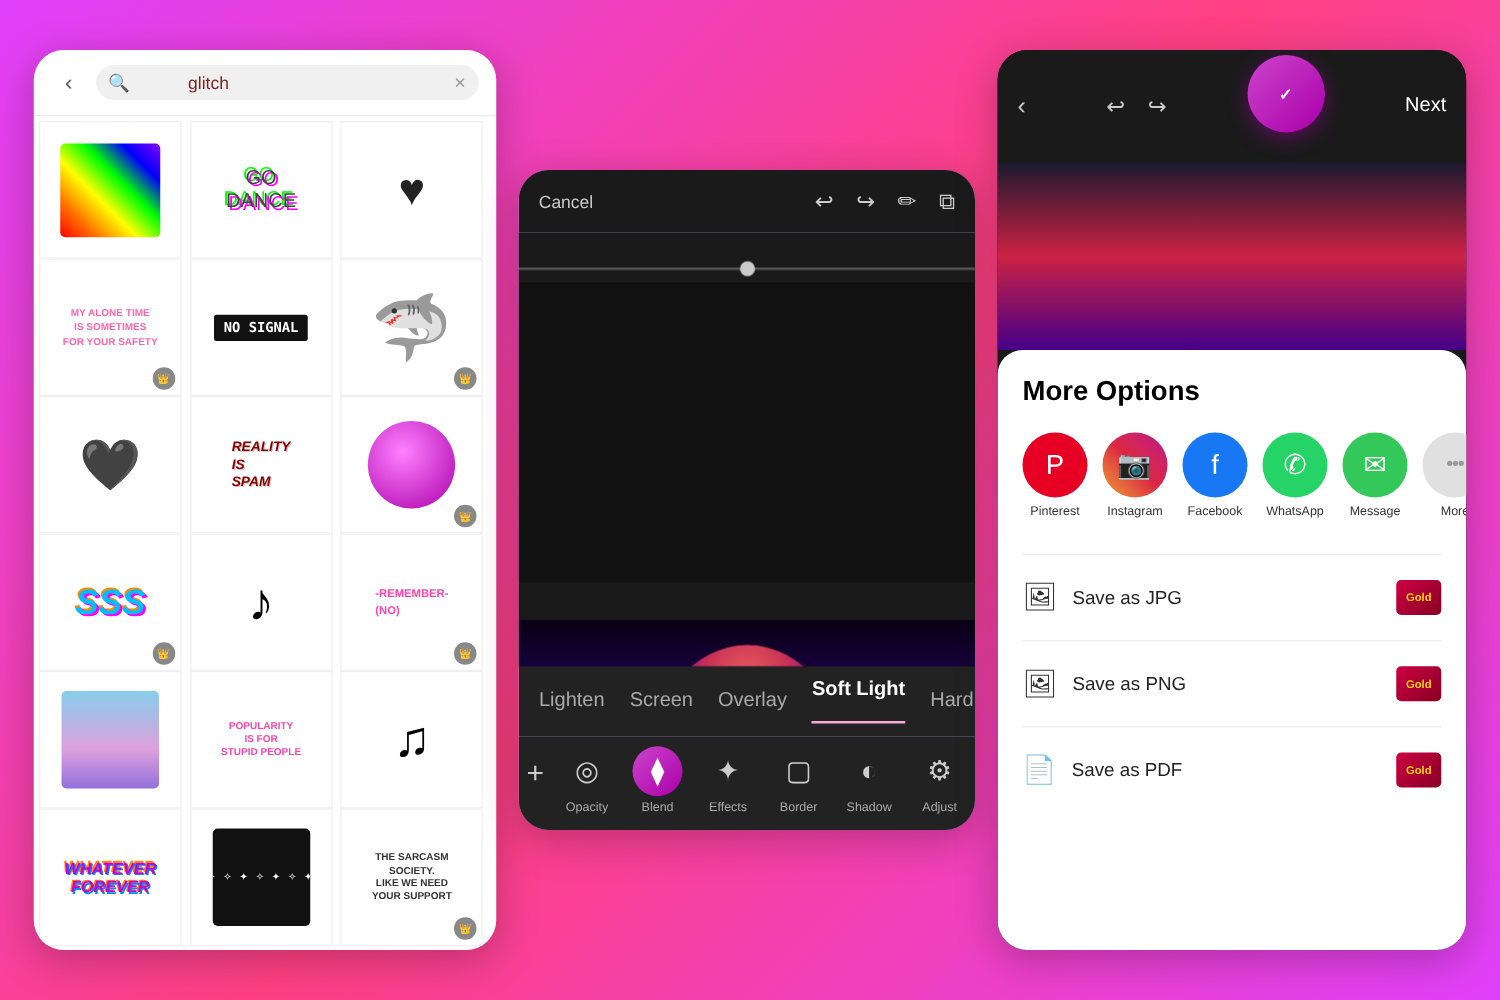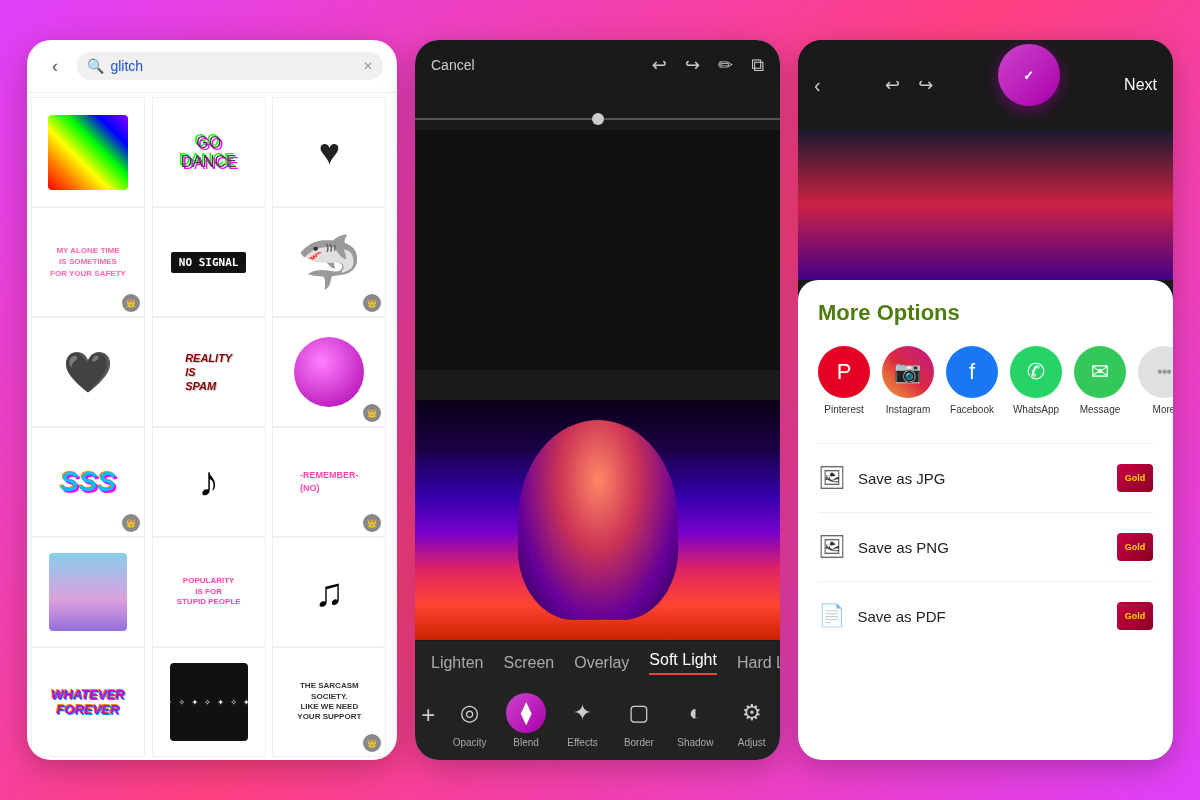--- a/index.html
+++ b/index.html
@@ -53,22 +53,23 @@
       align-items: center;
       padding: 6px 10px;
       gap: 6px;
     }
     .search-input-wrap .search-icon { color: #999; font-size: 14px; }
     .search-input-wrap input {
       border: none;
       background: transparent;
       outline: none;
       font-size: 14px;
-      color: #1d4ed8;
+      color: #7f1d1d;
       flex: 1;
+      margin-left: 40px;
     }
     .search-input-wrap .clear-icon { color: #999; font-size: 12px; cursor: pointer; }
     .sticker-grid {
       display: grid;
       grid-template-columns: 1fr 1fr 1fr;
       gap: 0;
       overflow-y: auto;
       flex: 1;
       padding: 4px;
     }
@@ -209,21 +210,21 @@
       font-size: 8px;
       color: #333;
       text-align: center;
       font-weight: bold;
       line-height: 1.3;
     }
 
     
     .panel-2 {
       width: 365px;
-      height: 720px;
+      height: 528px;
       background: #c4b5fd;
       display: flex;
       flex-direction: column;
     }
     .editor-header {
       display: flex;
       align-items: center;
       justify-content: space-between;
       padding: 14px 16px;
       background: #1a1a1a;
@@ -298,21 +299,21 @@
       gap: 20px;
       overflow-x: auto;
       background: #222;
     }
     .blend-item {
       color: #aaa;
       font-size: 16px;
       white-space: nowrap;
       cursor: pointer;
     }
-    .blend-item.active { color: #fff; font-weight: 400; border-bottom: 2px solid #ef4444; padding-bottom: 4px; }
+    .blend-item.active { color: #fff; font-weight: 700; border-bottom: 2px solid #f9a8d4; padding-bottom: 16px; }
     .editor-toolbar {
       background: #222;
       padding: 8px 0 12px;
       display: flex;
       align-items: flex-start;
       justify-content: space-around;
     }
     .toolbar-item {
       display: flex;
       flex-direction: column;
@@ -398,21 +399,21 @@
       background: #fff;
       border-radius: 20px 20px 0 0;
       flex: 1;
       padding: 20px 20px 16px;
       display: flex;
       flex-direction: column;
     }
     .more-options-title {
       font-size: 22px;
       font-weight: 700;
-      color: #4d7c0f;
+      color: #000000;
       margin-bottom: 20px;
     }
     .share-icons-row {
       display: flex;
       gap: 12px;
       margin-bottom: 20px;
       align-items: center;
     }
     .share-icon-item {
       display: flex;

